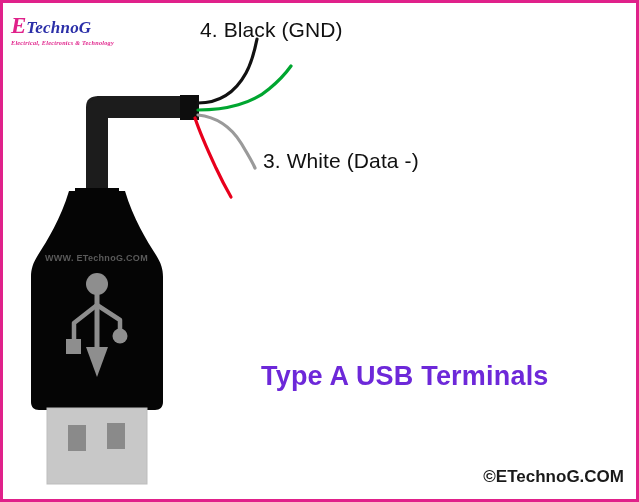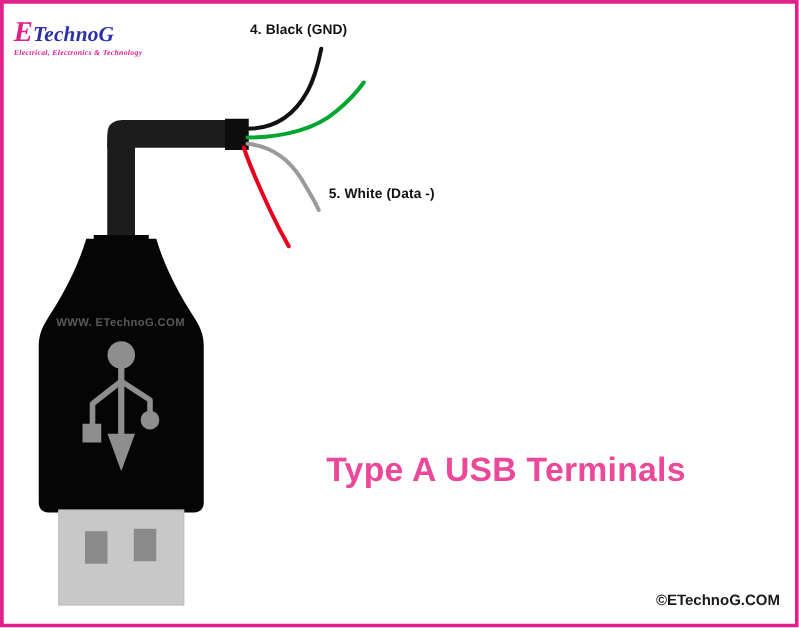--- a/index.html
+++ b/index.html
@@ -49,51 +49,51 @@
     font-style: italic;
     color: #e0218a;
     letter-spacing: .25px;
     white-space: nowrap;
   }
 
   
   .wire-label {
     position: absolute;
     font-family: "Liberation Sans", sans-serif;
-    font-size: 11px;
-    font-weight: bold;
+    font-size: 21px;
+    font-weight: normal;
     color: #111111;
     white-space: nowrap;
     letter-spacing: .1px;
   }
   #label-black { left: 197px; top: 15px; }
   #label-green { left: 280px; top: 56px; }
   #label-white { left: 260px; top: 146px; }
   #label-red   { left: 170px; top: 189px; }
 
   
   #diagram-title {
     position: absolute;
     left: 258px;
     top: 358px;
     font-family: "Liberation Sans", sans-serif;
     font-size: 27px;
     font-weight: bold;
-    color: #ec4899;
+    color: #6d28d9;
     white-space: nowrap;
     letter-spacing: .2px;
   }
 
   
   #credit {
     position: absolute;
     right: 12px;
     bottom: 12px;
     font-family: "Liberation Sans", sans-serif;
-    font-size: 12px;
+    font-size: 17px;
     font-weight: bold;
     color: #1a1a1a;
     white-space: nowrap;
   }
 
   
   #usb-art {
     position: absolute;
     left: 0; top: 0;
     width: 639px; height: 502px;
@@ -181,19 +181,19 @@
     <g>
       <rect x="44" y="405" width="100" height="76" fill="#c8c8c8"></rect>
       <rect x="44" y="405" width="100" height="76" fill="none" stroke="#bdbdbd" stroke-width="1"></rect>
 
       <rect x="65" y="422" width="18" height="26" fill="#8a8a8a"></rect>
       <rect x="104" y="420" width="18" height="26" fill="#8a8a8a"></rect>
     </g>
   </svg>
 
   <div class="wire-label" id="label-black">4. Black (GND)</div>
-  <div class="wire-label" id="label-white">5. White (Data -)</div>
+  <div class="wire-label" id="label-white">3. White (Data -)</div>
 
   <div id="diagram-title">Type A USB Terminals</div>
 
   <div id="credit">©ETechnoG.COM</div>
 
 </div>
 
 </body></html>

